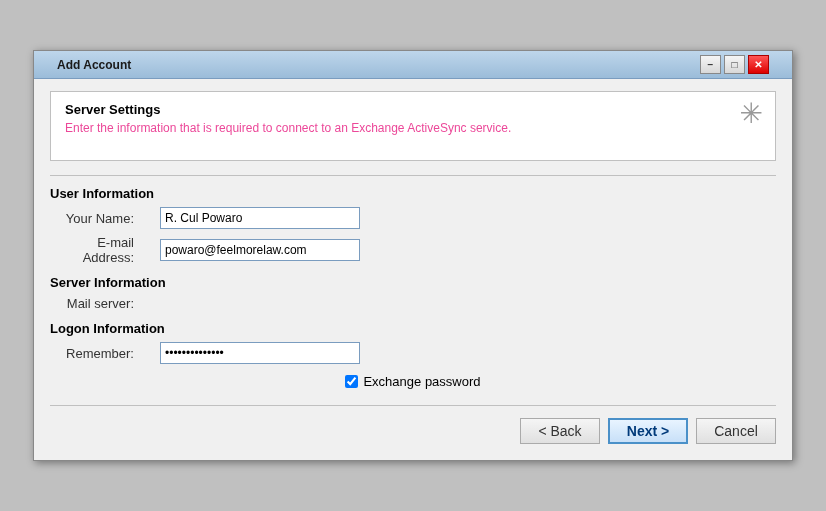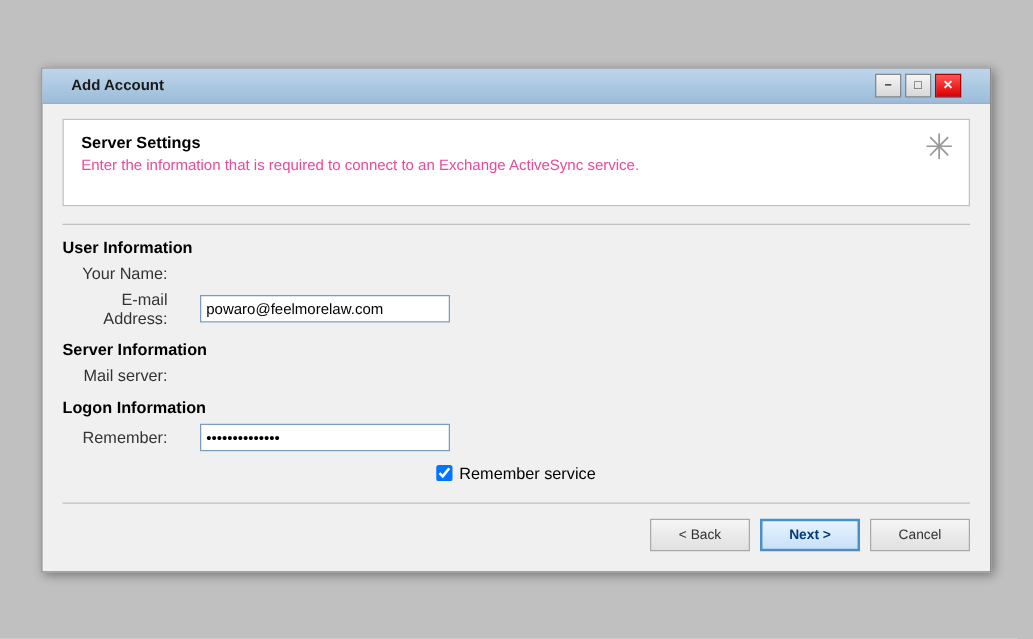--- a/index.html
+++ b/index.html
@@ -159,21 +159,21 @@
       justify-content: flex-end;
       gap: 8px;
     }
 
     .btn {
       min-width: 80px;
       height: 26px;
       border: 1px solid #aaa;
       background: linear-gradient(to bottom, #f5f5f5, #e0e0e0);
       font-family: inherit;
-      font-size: 11px;
+      font-size: 14px;
       cursor: pointer;
       padding: 0 12px;
       color: #333;
     }
 
     .btn-primary {
       border: 2px solid #4a90c8;
       background: linear-gradient(to bottom, #e8f4ff, #c8e0f8);
       color: #003a7a;
       font-weight: 600;
@@ -200,20 +200,21 @@
       <div class="server-settings-desc">Enter the information that is required to connect to an Exchange ActiveSync service.</div>
       <div class="asterisk-icon">✳</div>
     </div>
 
     <hr class="divider">
 
     <div class="form-section-title">User Information</div>
 
     <div class="form-row">
       <label class="form-label">Your Name:</label>
+      <input type="text" class="form-input" value="R. Cul Powaro" style="">
     </div>
 
     <div class="form-row">
       <label class="form-label">E-mail Address:</label>
       <input type="text" class="form-input" value="powaro@feelmorelaw.com" style="">
     </div>
 
     <div class="form-section-title">Server Information</div>
 
     <div class="form-row">
@@ -223,21 +224,21 @@
     <div class="form-section-title">Logon Information</div>
 
 
     <div class="form-row">
       <label class="form-label">Remember:</label>
       <input type="password" class="form-input" value="password123456" style="">
     </div>
 
     <div class="checkbox-row">
       <input type="checkbox" id="rememberPwd" checked="" style="">
-      <label for="rememberPwd">Remember service</label>
+      <label for="rememberPwd">Exchange password</label>
     </div>
 
     <hr class="button-bar-divider">
 
     <div class="button-bar">
       <button class="btn">&lt; Back</button>
       <button class="btn btn-primary">Next &gt;</button>
       <button class="btn">Cancel</button>
     </div>
   </div>

